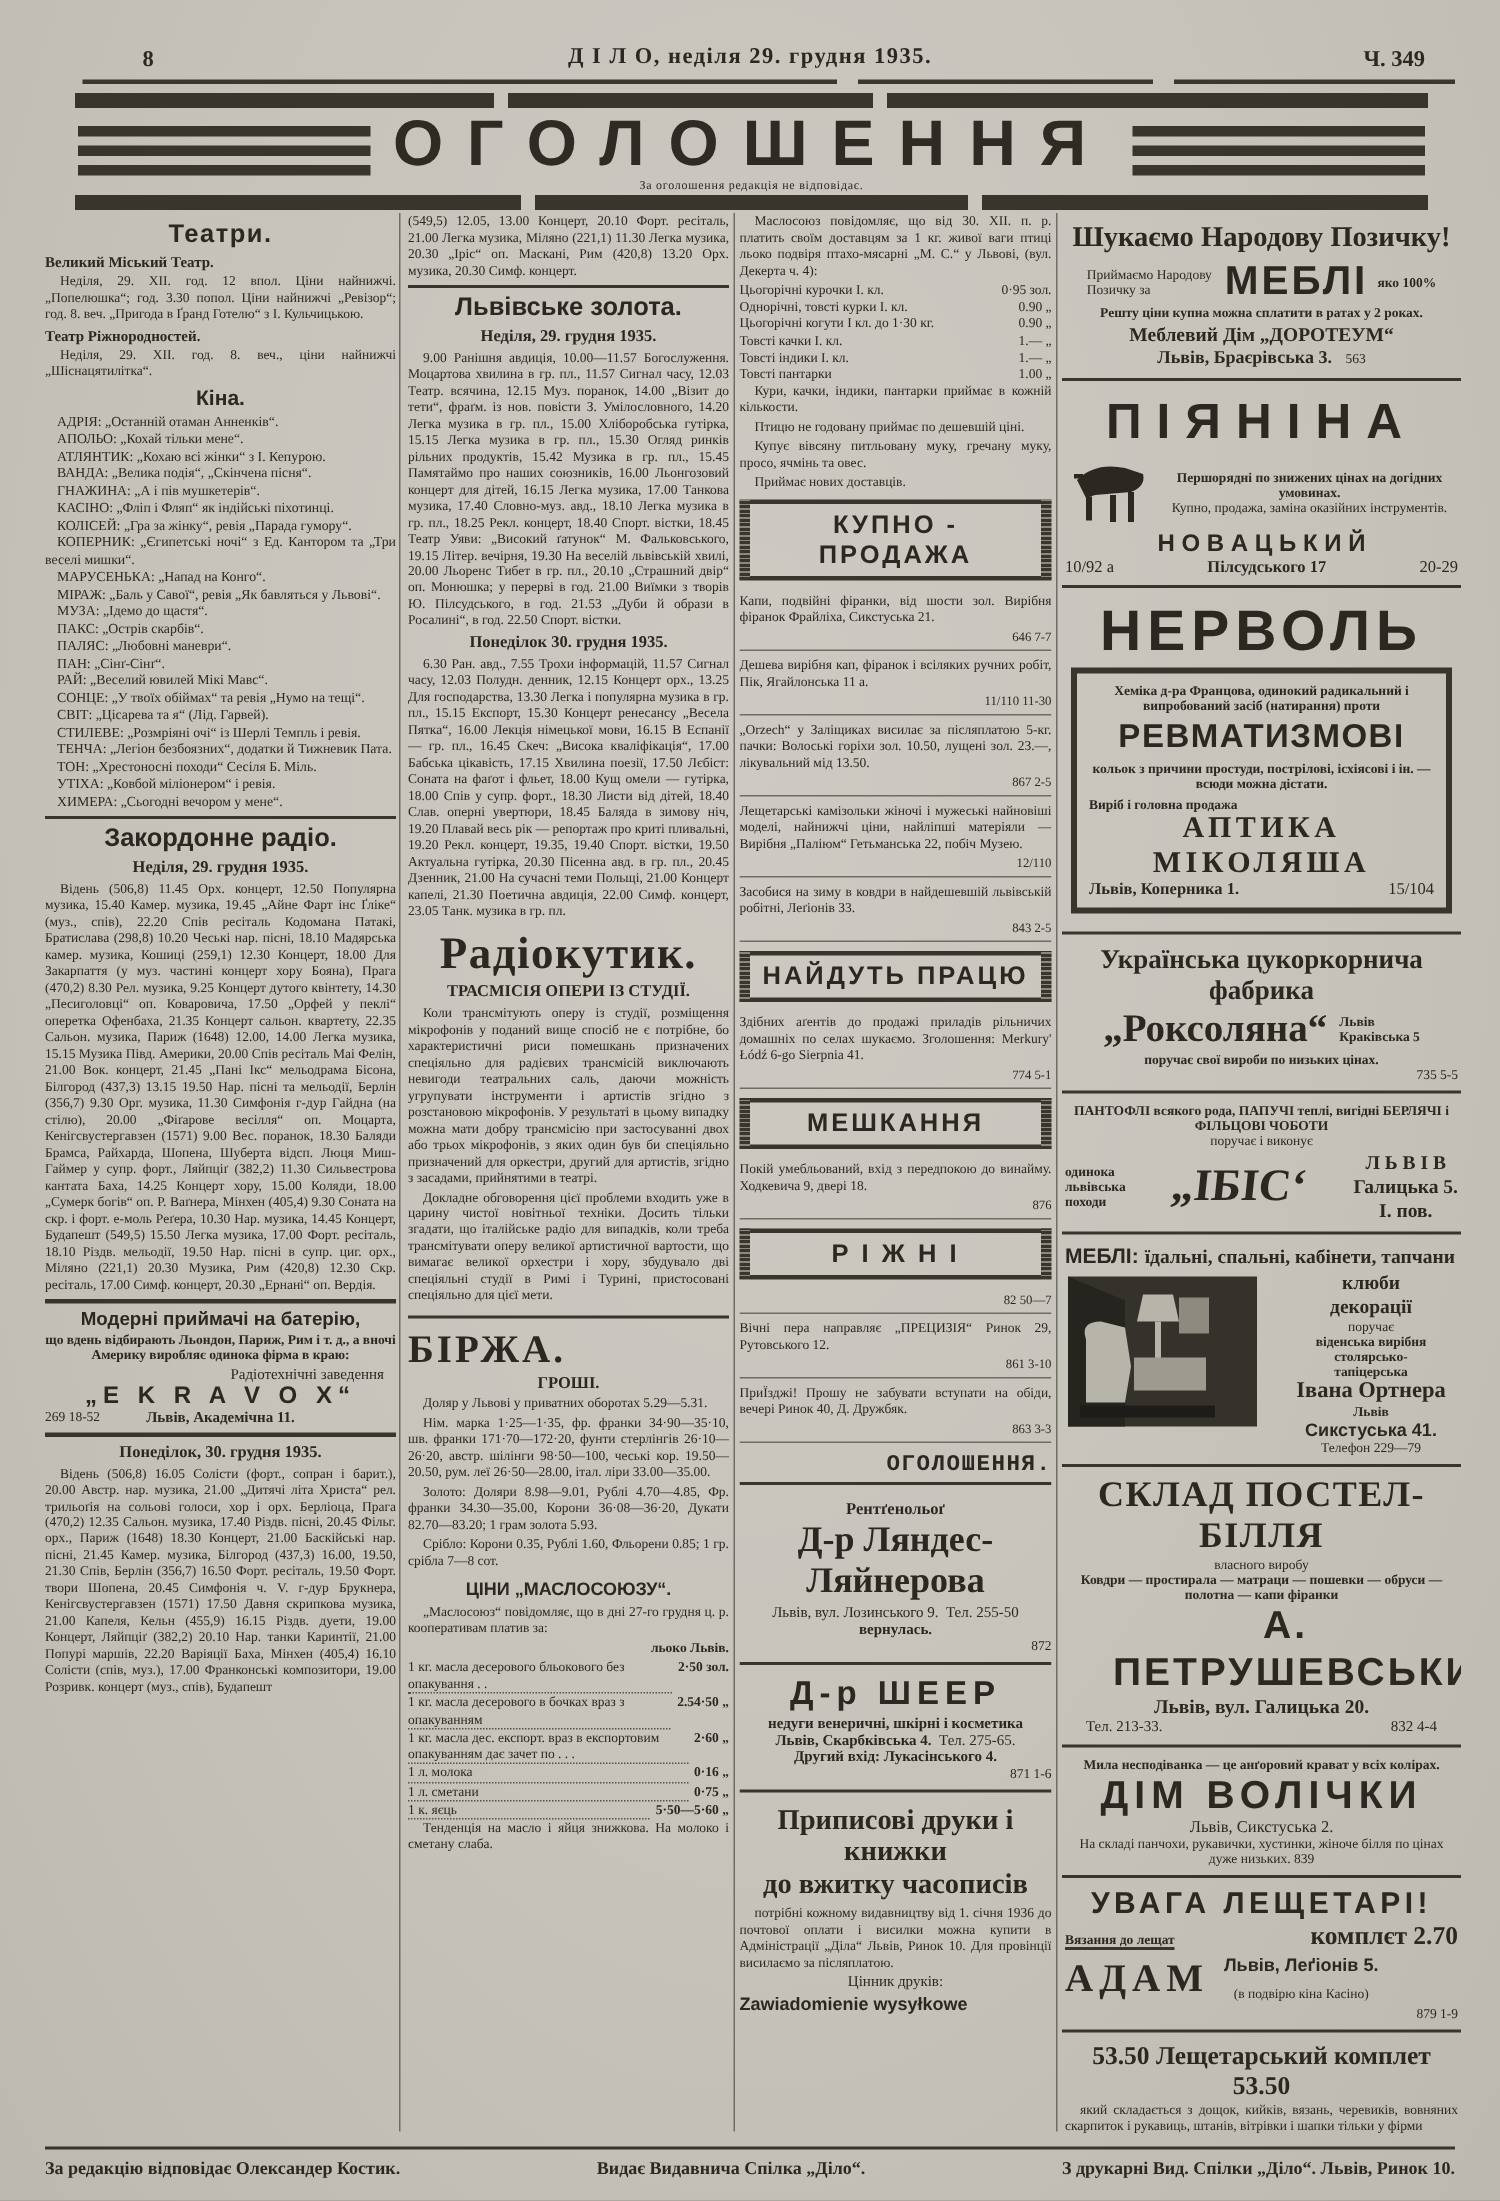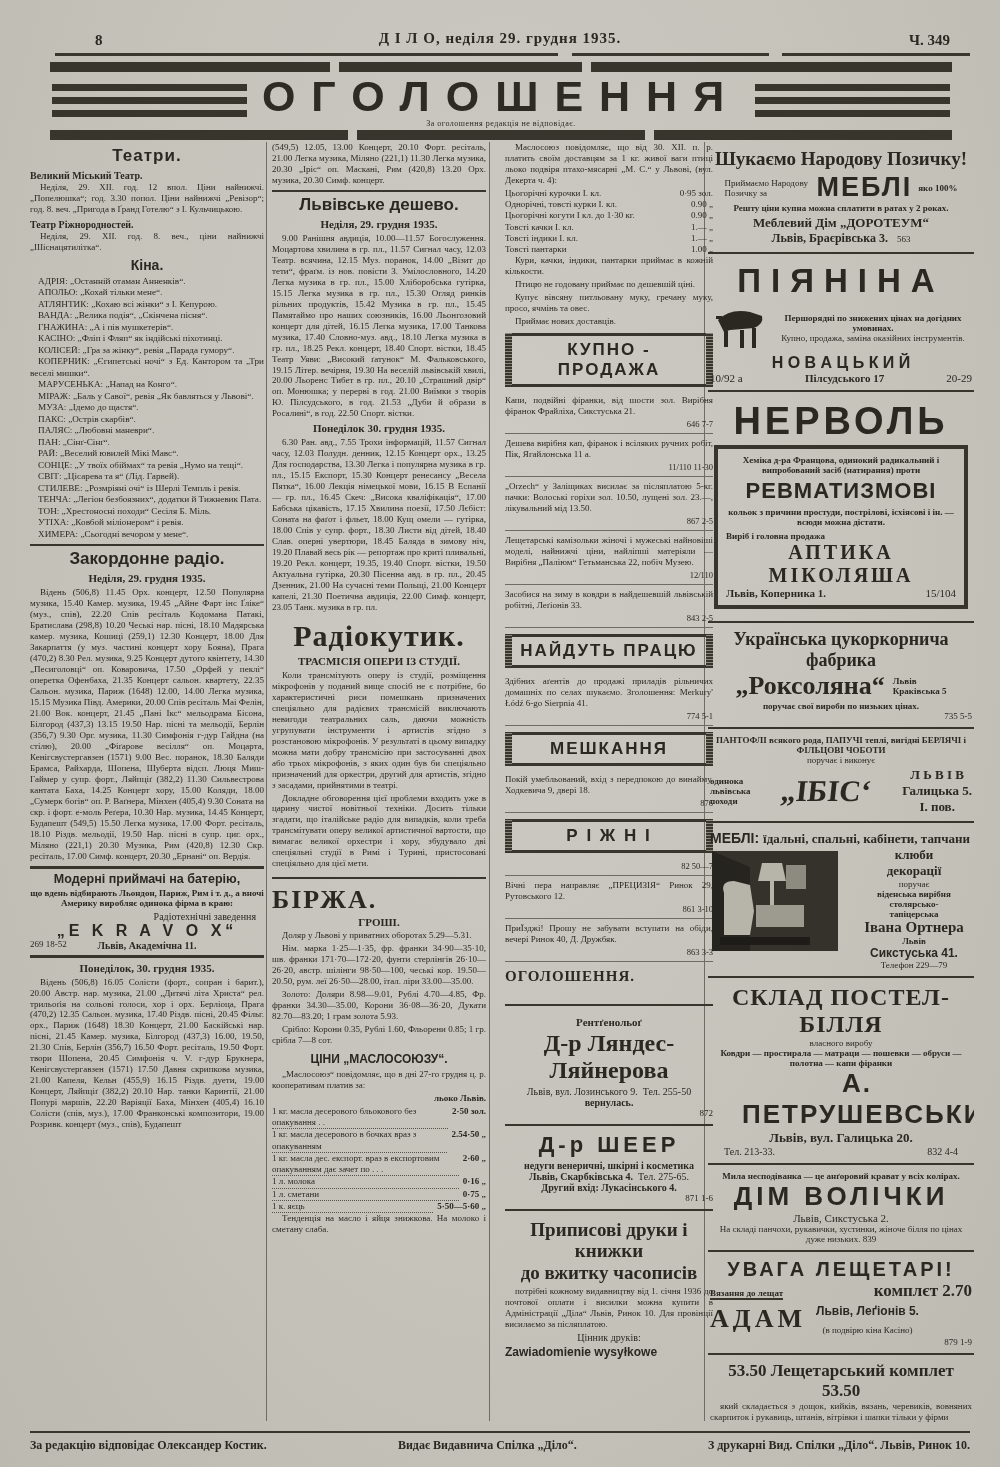--- a/index.html
+++ b/index.html
@@ -22,21 +22,21 @@
   .sidebars{position:absolute;top:22px;width:195px;height:34px;}
   .sidebars div{height:7px;background:#38352d;margin-bottom:6px;}
   .sidebars.l{left:2px;} .sidebars.r{right:2px;}
   .banner h1{position:absolute;left:0;right:0;top:10px;margin:0;text-align:center;
      font-family:"Liberation Sans",sans-serif;font-weight:bold;font-size:43px;letter-spacing:16px;color:#2e2b24;}
   .banner .sub{position:absolute;left:0;right:0;top:57px;text-align:center;font-size:8px;letter-spacing:.5px;}
   
   .col{position:absolute;top:142px;height:1282px;overflow:hidden;}
   .c1{left:30px;width:234px;}
   .c2{left:272px;width:214px;}
-  .c3{left:493px;width:208px;margin-left:12px;}
+  .c3{left:493px;width:208px;}
   .c4{left:708px;width:266px;}
   .vr{position:absolute;top:142px;bottom:46px;width:1px;background:#6f6c63;}
   .vr1{left:266px;} .vr2{left:489px;} .vr3{left:704px;}
   
   .bt{font-size:9px;line-height:1.22;text-align:justify;text-indent:10px;margin:0 0 2px 0;}
   .bt.ni{text-indent:0;}
   .sect-title{font-family:"Liberation Sans",sans-serif;font-weight:bold;text-align:center;margin:4px 0 3px;}
   .t-theatre{font-size:17px;letter-spacing:1px;}
   .t-kina{font-size:14px;}
   .t-radio{font-size:17px;border-top:2px solid #38352d;padding-top:3px;}
@@ -64,22 +64,22 @@
   .boxhead{position:relative;margin:6px 0 4px;border-top:3px solid #38352d;border-bottom:3px solid #38352d;
      padding:4px 14px;text-align:center;font-family:"Liberation Sans",sans-serif;font-weight:bold;font-size:17px;letter-spacing:2px;}
   .boxhead::before,.boxhead::after{content:"";position:absolute;top:-3px;bottom:-3px;width:9px;background:
      repeating-linear-gradient(0deg,#38352d 0 2px,#8b887e 2px 3px);}
   .boxhead::before{left:-2px;} .boxhead::after{right:-2px;}
   .ad{border-bottom:1px solid #6f6c63;padding:4px 0;}
   .ad:last-child{border-bottom:none;}
   .ad .ref{text-align:right;font-size:8.5px;}
   .lead{font-family:"Liberation Sans",sans-serif;font-weight:bold;}
   
-  .oh-title{font-family:Liberation Serif, serif;font-weight:bold;font-size:15px;text-align:left;letter-spacing:1px;
-    border-bottom:2px solid #38352d;padding-bottom:19px;margin:6px 0 6px;}
+  .oh-title{font-family:Liberation Mono, monospace;font-weight:bold;font-size:15px;text-align:right;letter-spacing:1px;
+    border-bottom:2px solid #38352d;padding-bottom:3px;margin:6px 0 6px;}
   .doc{border-bottom:2px solid #38352d;padding:4px 0 6px;text-align:center;}
   .doc .spec{font-weight:bold;font-size:11px;}
   .doc .nm{font-size:24px;font-weight:bold;margin:2px 0;}
   .doc .nm2{font-family:"Liberation Sans",sans-serif;font-size:22px;font-weight:bold;letter-spacing:4px;margin:2px 0;}
   .doc .ln{font-size:10px;}
   .doc .bold{font-weight:bold;}
   .doc .ref{text-align:right;font-size:9px;}
   .prints h3{margin:8px 0 2px;font-size:19px;text-align:center;font-weight:bold;line-height:1.15;}
   .prints .pl{font-size:10px;text-align:center;margin:2px 0;}
   .prints .itm{font-family:"Liberation Sans",sans-serif;font-weight:bold;font-size:12px;}
@@ -191,21 +191,21 @@
       <div class="ref">269 18-52</div>
     </div>
 
     <div class="datehead">Понеділок, 30. грудня 1935.</div>
     <p class="bt">Відень (506,8) 16.05 Солісти (форт., сопран і барит.), 20.00 Австр. нар. музика, 21.00 „Дитячі літа Христа“ рел. трильоґія на сольові голоси, хор і орх. Берліоца, Прага (470,2) 12.35 Сальон. музика, 17.40 Різдв. пісні, 20.45 Фільг. орх., Париж (1648) 18.30 Концерт, 21.00 Баскійські нар. пісні, 21.45 Камер. музика, Білгород (437,3) 16.00, 19.50, 21.30 Спів, Берлін (356,7) 16.50 Форт. ресіталь, 19.50 Форт. твори Шопена, 20.45 Симфонія ч. V. г-дур Брукнера, Кенігсвустергавзен (1571) 17.50 Давня скрипкова музика, 21.00 Капеля, Кельн (455,9) 16.15 Різдв. дуети, 19.00 Концерт, Ляйпціґ (382,2) 20.10 Нар. танки Каринтії, 21.00 Попурі маршів, 22.20 Варіяції Баха, Мінхен (405,4) 16.10 Солісти (спів, муз.), 17.00 Франконські композитори, 19.00 Розривк. концерт (муз., спів), Будапешт</p>
   </div>
 
   <div class="col c2">
     <p class="bt ni">(549,5) 12.05, 13.00 Концерт, 20.10 Форт. ресіталь, 21.00 Легка музика, Міляно (221,1) 11.30 Легка музика, 20.30 „Іріс“ оп. Маскані, Рим (420,8) 13.20 Орх. музика, 20.30 Симф. концерт.</p>
 
-    <div class="sect-title t-radio">Львівське дешево.</div>
+    <div class="sect-title t-radio">Львівське золота.</div>
     <div class="datehead">Неділя, 29. грудня 1935.</div>
     <p class="bt">9.00 Ранішня авдиція, 10.00—11.57 Богослуження. Моцартова хвилина в гр. пл., 11.57 Сигнал часу, 12.03 Театр. всячина, 12.15 Муз. поранок, 14.00 „Візит до тети“, фраґм. із нов. повісти З. Умілословного, 14.20 Легка музика в гр. пл., 15.00 Хліборобська гутірка, 15.15 Легка музика в гр. пл., 15.30 Огляд ринків рільних продуктів, 15.42 Музика в гр. пл., 15.45 Памятаймо про наших союзників, 16.00 Льонгозовий концерт для дітей, 16.15 Легка музика, 17.00 Танкова музика, 17.40 Словно-муз. авд., 18.10 Легка музика в гр. пл., 18.25 Рекл. концерт, 18.40 Спорт. вістки, 18.45 Театр Уяви: „Високий ґатунок“ М. Фальковського, 19.15 Літер. вечірня, 19.30 На веселій львівській хвилі, 20.00 Льоренс Тибет в гр. пл., 20.10 „Страшний двір“ оп. Монюшка; у перерві в год. 21.00 Виїмки з творів Ю. Пілсудського, в год. 21.53 „Дуби й образи в Росалині“, в год. 22.50 Спорт. вістки.</p>
     <div class="datehead">Понеділок 30. грудня 1935.</div>
     <p class="bt">6.30 Ран. авд., 7.55 Трохи інформацій, 11.57 Сигнал часу, 12.03 Полудн. денник, 12.15 Концерт орх., 13.25 Для господарства, 13.30 Легка і популярна музика в гр. пл., 15.15 Експорт, 15.30 Концерт ренесансу „Весела Пятка“, 16.00 Лекція німецької мови, 16.15 В Еспанії — гр. пл., 16.45 Скеч: „Висока кваліфікація“, 17.00 Бабська цікавість, 17.15 Хвилина поезії, 17.50 Лєбіст: Соната на фаґот і фльет, 18.00 Кущ омели — гутірка, 18.00 Спів у супр. форт., 18.30 Листи від дітей, 18.40 Слав. оперні увертюри, 18.45 Баляда в зимову ніч, 19.20 Плавай весь рік — репортаж про криті пливальні, 19.20 Рекл. концерт, 19.35, 19.40 Спорт. вістки, 19.50 Актуальна гутірка, 20.30 Пісенна авд. в гр. пл., 20.45 Дзенник, 21.00 На сучасні теми Польщі, 21.00 Концерт капелі, 21.30 Поетична авдиція, 22.00 Симф. концерт, 23.05 Танк. музика в гр. пл.</p>
 
     <div class="rk-title">Радіокутик.</div>
     <div class="rk-sub">ТРАСМІСІЯ ОПЕРИ ІЗ СТУДІЇ.</div>
     <p class="bt">Коли трансмітують оперу із студії, розміщення мікрофонів у поданий вище спосіб не є потрібне, бо характеристичні риси помешкань призначених спеціяльно для радієвих трансмісій виключають невигоди театральних саль, даючи можність угрупувати інструменти і артистів згідно з розстановою мікрофонів. У результаті в цьому випадку можна мати добру трансмісію при застосуванні двох або трьох мікрофонів, з яких один був би спеціяльно призначений для оркестри, другий для артистів, згідно з засадами, прийнятими в театрі.</p>
     <p class="bt">Докладне обговорення цієї проблеми входить уже в царину чистої новітньої техніки. Досить тільки згадати, що італійське радіо для випадків, коли треба трансмітувати оперу великої артистичної вартости, що вимагає великої орхестри і хору, збудувало дві спеціяльні студії в Римі і Турині, пристосовані спеціяльно для цієї мети.</p>
 

